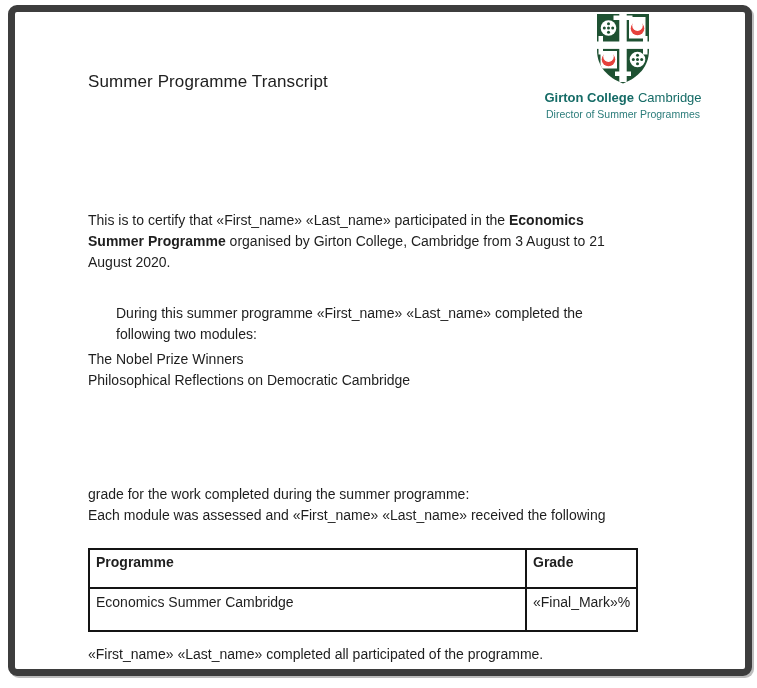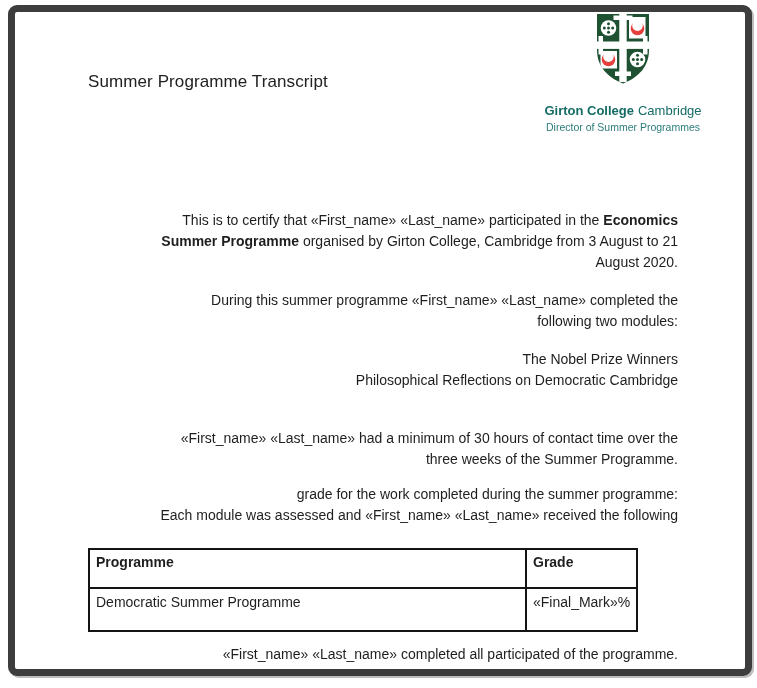--- a/index.html
+++ b/index.html
@@ -14,29 +14,29 @@
     background:#ffffff;box-shadow:2px 2px 0 #bdbdbd;
   }
   .doc{position:absolute;left:0;top:0;width:757px;height:688px;}
   .page-title{
     position:absolute;left:88px;top:72px;
     font-size:17px;letter-spacing:0.1px;color:#212121;
   }
   
   .logo{position:absolute;left:538px;top:12px;width:170px;text-align:center;}
   .crest{display:block;margin:0 auto;}
-  .logo-name{margin-top:18px;font-size:13px;color:var(--teal,#156b66);white-space:nowrap;}
+  .logo-name{margin-top:5px;font-size:13px;color:var(--teal,#156b66);white-space:nowrap;}
   .logo-name .bold{font-weight:700;}
   .logo-name .reg{margin-left:4px;font-weight:400;}
   .logo-sub{margin-top:3px;font-size:10.5px;color:var(--teal-light,#2b7c7a);white-space:nowrap;}
   
-  .par{position:absolute;left:88px;width:590px;font-size:14px;color:#1e1e1e;text-align:right;}
+  .par{position:absolute;left:88px;width:590px;font-size:14px;color:#1e1e1e;}
   .par .line{height:21px;line-height:21px;white-space:nowrap;}
   .par .b{font-weight:700;}
-  .p0{top:210px;} .p1{top:290px;} .p2{top:349px;} .p3{top:428px;}
+  .p0{top:210px;} .p1{top:303px;margin-left:28px;} .p2{top:349px;} .p3{top:428px;}
   .p4{top:484px;} .p6{top:644px;}
   
   .grades{
     position:absolute;left:88px;top:548px;width:548px;
     border-collapse:collapse;table-layout:fixed;
     font-size:14px;color:#1e1e1e;
   }
   .grades, .grades th, .grades td{border:2px solid #141414;}
   .grades th{
     height:33px;text-align:left;vertical-align:top;
@@ -111,43 +111,39 @@
       <div class="line"><span>August 2020.</span></div>
     </div>
   <div class="par p1">
       <div class="line"><span>During this summer programme «First_name» «Last_name» completed the</span></div>
       <div class="line"><span>following two modules:</span></div>
     </div>
   <div class="par p2">
       <div class="line"><span>The Nobel Prize Winners</span></div>
       <div class="line"><span>Philosophical Reflections on Democratic Cambridge</span></div>
     </div>
-  <div class="par p3">
-      <div class="line"><span>«First_name» «Last_name» had a minimum of 30 hours of contact time over the</span></div>
-      <div class="line"><span>three weeks of the Summer Programme.</span></div>
-    </div>
   <div class="par p4">
       <div class="line"><span>grade for the work completed during the summer programme:</span></div>
       <div class="line"><span>Each module was assessed and «First_name» «Last_name» received the following</span></div>
     </div>
 
   <table class="grades">
     <colgroup>
         <col style="width:437px">
         <col style="width:111px">
       </colgroup>
     <thead>
         <tr>
           <th>Programme</th>
           <th>Grade</th>
         </tr>
       </thead>
     <tbody>
         <tr>
-          <td>Democratic Summer Programme</td>
+          <td>Economics Summer Cambridge</td>
           <td>«Final_Mark»%</td>
         </tr>
       </tbody>
   </table>
 
   <div class="par p6">
       <div class="line"><span>«First_name» «Last_name» completed all participated of the programme.</span></div>
     </div>
 
 </div>

